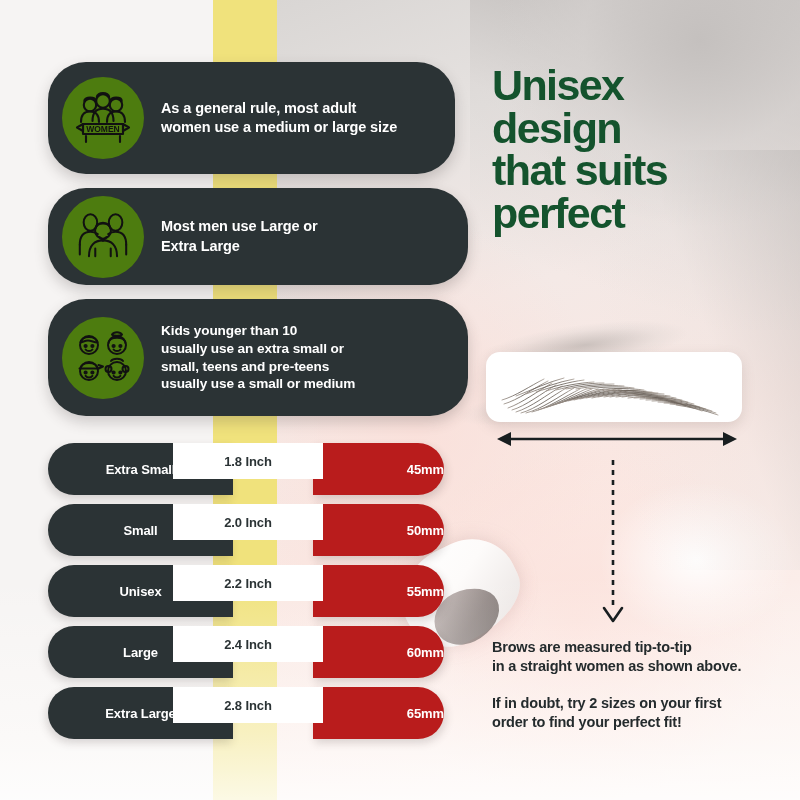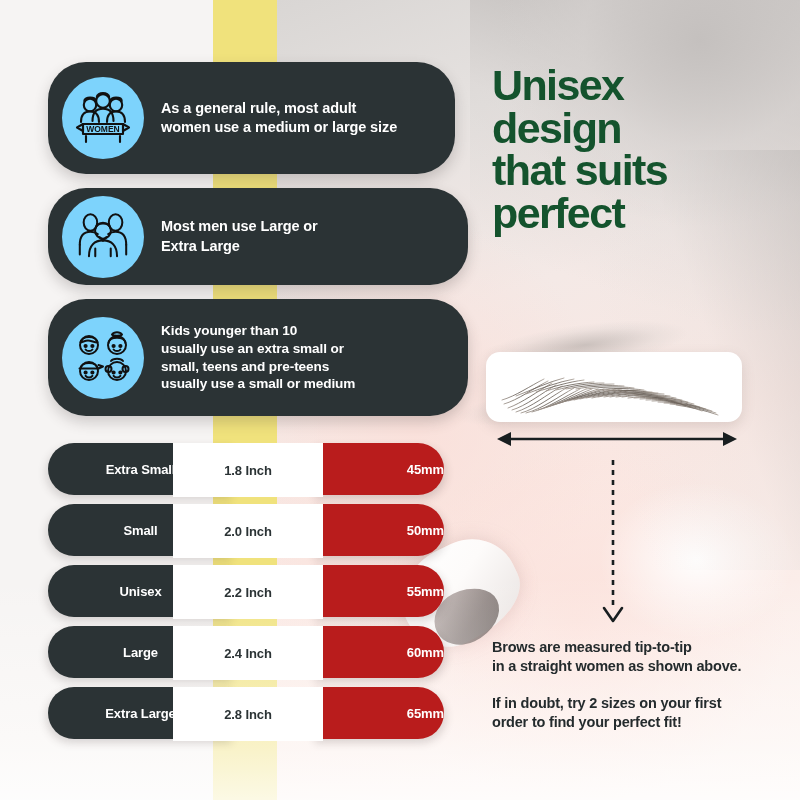--- a/index.html
+++ b/index.html
@@ -75,42 +75,42 @@
     position:relative;background:#2B3335;border-radius:38px;
     display:flex;align-items:center;
     box-shadow:0 6px 14px rgba(60,50,48,0.22);
     margin-bottom:14px;
   }
   .info-card.c1{width:407px;height:112px;}
   .info-card.c2{width:420px;height:97px;}
   .info-card.c3{width:420px;height:117px;}
   .ic-badge{
     flex:0 0 auto;width:82px;height:82px;border-radius:50%;
-    background:#7dd3fc;margin-left:14px;
+    background:#4d7c0f;margin-left:14px;
     display:flex;align-items:center;justify-content:center;
   }
   .ic-text{
     color:#fff;margin-left:17px;margin-right:12px;
     font-weight:bold;font-size:14.5px;line-height:1.32;letter-spacing:-0.1px;
   }
   .ic-text.small{font-size:13.6px;line-height:1.31;}
 
   
   .size-table{position:absolute;left:48px;top:443px;}
   .size-row{
     position:relative;width:396px;height:52px;margin-bottom:9px;
   }
   .sr-left{
     position:absolute;left:0;top:0;width:185px;height:52px;
     background:#2B3335;border-radius:26px 0 0 26px;
     display:flex;align-items:center;justify-content:center;
     box-shadow:-2px 4px 9px rgba(60,50,48,0.18);
   }
   .sr-mid{
-    position:absolute;left:125px;top:0;width:150px;height:54px;
+    position:absolute;left:125px;top:0;width:150px;height:36px;
     background:#FFFFFF;
     display:flex;align-items:center;justify-content:center;
     z-index:3;
   }
   .sr-right{
     position:absolute;left:265px;top:0;width:131px;height:52px;
     background:#b91c1c;border-radius:0 26px 26px 0;
     display:flex;align-items:center;justify-content:flex-end;
     box-shadow:2px 4px 9px rgba(60,50,48,0.18);
   }

